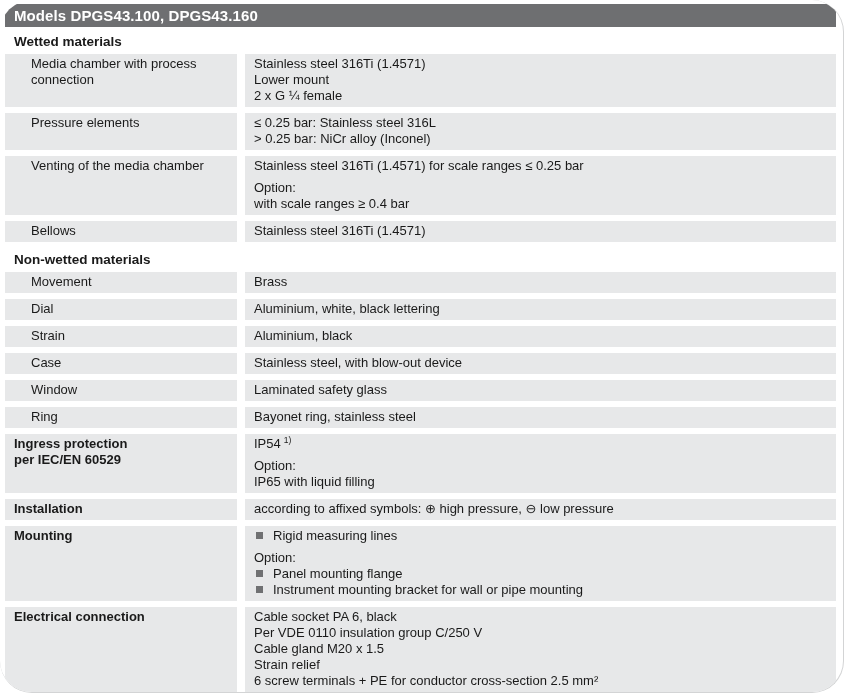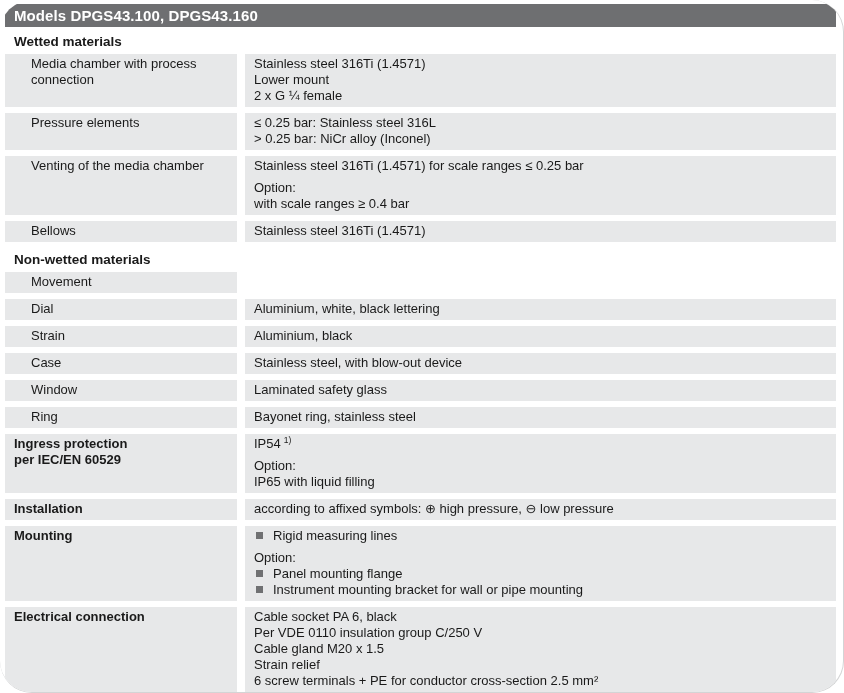--- a/index.html
+++ b/index.html
@@ -114,20 +114,25 @@
           <div class="block">
             <div class="line"><span>Stainless steel 316Ti (1.4571)</span></div>
           </div>
         </div>
       </div>
       <div class="section-row"><span>Non-wetted materials</span></div>
       <div class="spec-row item">
         <div class="cell label-cell">
           <div class="label-line">Movement</div>
         </div>
+        <div class="cell value-cell">
+          <div class="block">
+            <div class="line"><span>Brass</span></div>
+          </div>
+        </div>
       </div>
       <div class="spec-row item">
         <div class="cell label-cell">
           <div class="label-line">Dial</div>
         </div>
         <div class="cell value-cell">
           <div class="block">
             <div class="line"><span>Aluminium, white, black lettering</span></div>
           </div>
         </div>

